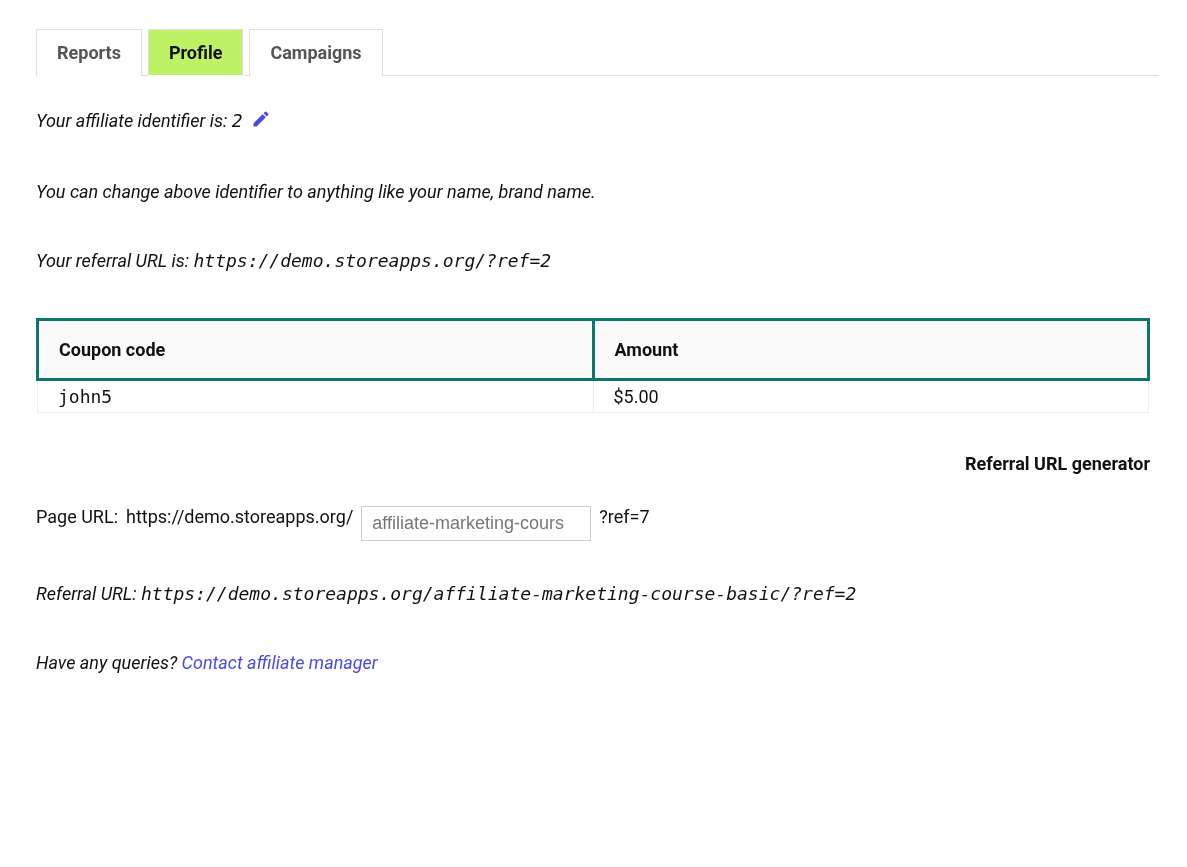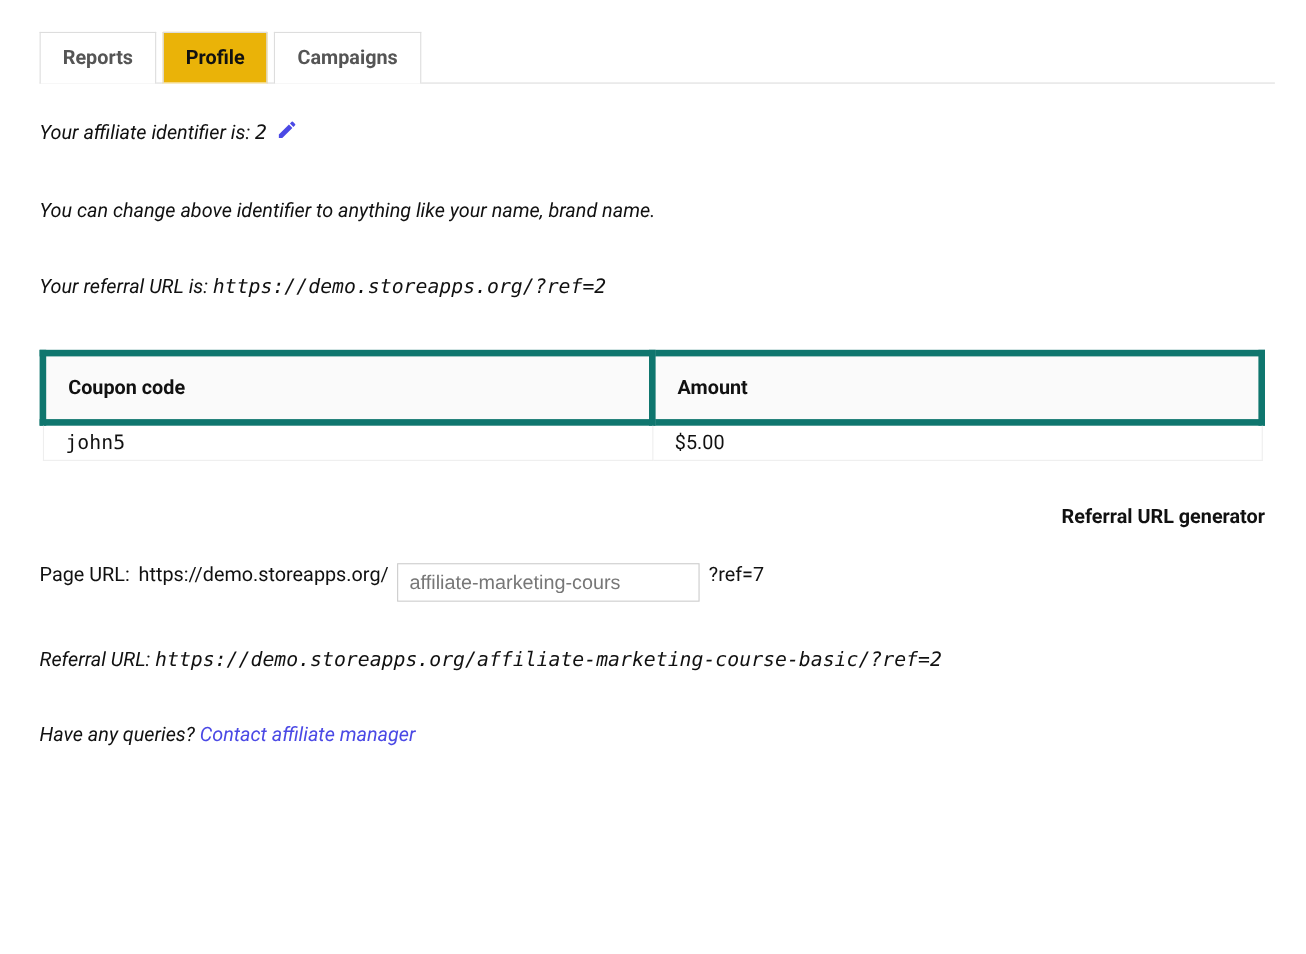--- a/index.html
+++ b/index.html
@@ -23,21 +23,21 @@
     margin-right: 6px;
     color: #555;
     font-weight: 700;
     cursor: pointer;
     background: #fff;
     position: relative;
     top: 1px;
   }
   .tab.active {
     color: #111;
-    background: #eab308;
+    background: #bef264;
     border-bottom: 1px solid #fff;
     text-align: right;
   }
   .content {
     padding: 32px 8px 0 8px;
     max-width: 1130px;
   }
   .row {
     margin-bottom: 44px;
     line-height: 1.4;
@@ -56,21 +56,21 @@
   }
   .table {
     border: 1px solid #e5e5e5;
     border-collapse: collapse;
     width: 100%;
     margin-top: 10px;
   }
   .table thead th {
     text-align: left;
     padding: 18px 20px;
-    border: 6px solid #0f766e;
+    border: 3px solid #0f766e;
     background: #fafafa;
     font-weight: 700;
     font-size: 18px;
   }
   .table tbody td {
     padding: 5px 20px;
     border: 1px solid #eee;
     border-top: 1px solid #e5e5e5;
     font-size: 18px;
   }
@@ -88,21 +88,21 @@
     align-items: flex-start;
     gap: 8px;
     margin-bottom: 40px;
     flex-wrap: wrap;
   }
   .gen-input {
     border: 1px solid #ccc;
     padding: 6px 10px;
     font-size: 18px;
     color: #777;
-    width: 275px;
+    width: 230px;
     background: #fff;
   }
   .link {
     color: #4b49e5;
     text-decoration: none;
     cursor: pointer;
   }
   .coupon-label { margin-bottom: 4px; }
 </style>
 </head>

